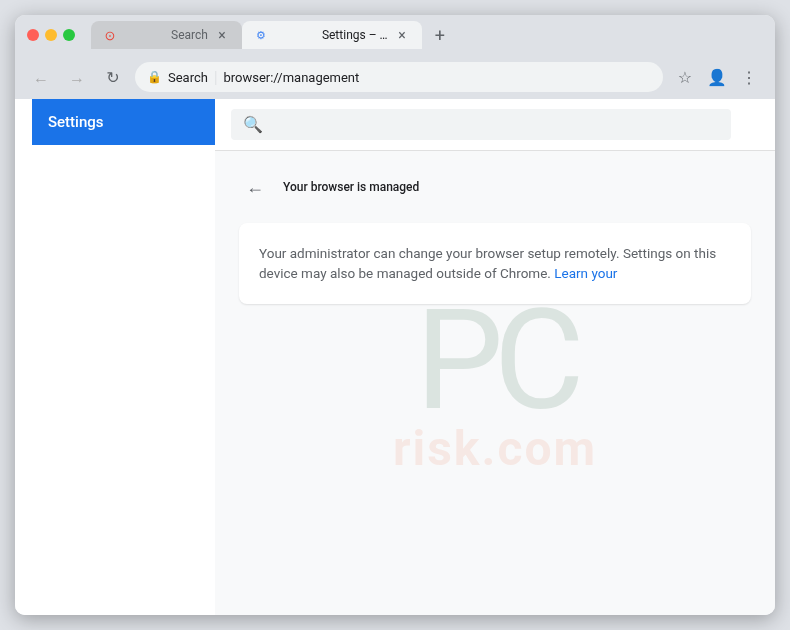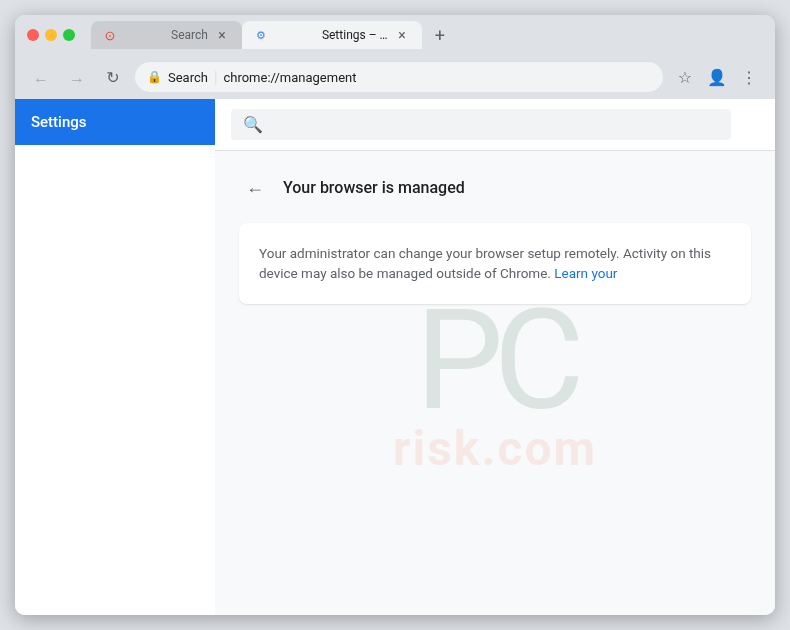--- a/index.html
+++ b/index.html
@@ -227,20 +227,21 @@
       flex-shrink: 0;
       padding-top: 0;
     }
 
     .sidebar-header {
       background: #1a73e8;
       color: #fff;
       padding: 14px 16px;
       font-size: 15px;
       font-weight: 500;
+      margin-left: 17px;
     }
 
     
     .settings-main {
       flex: 1;
       background: #f8f9fa;
       display: flex;
       flex-direction: column;
       overflow: hidden;
     }
@@ -295,21 +296,21 @@
       font-size: 18px;
       width: 32px;
       height: 32px;
       display: flex;
       align-items: center;
       justify-content: center;
       border-radius: 50%;
     }
 
     .page-title {
-      font-size: 16px;
+      font-size: 12px;
       font-weight: 500;
       color: #202124;
     }
 
     .info-card {
       background: #fff;
       border-radius: 8px;
       padding: 20px;
       max-width: 520px;
       box-shadow: 0 1px 2px rgba(0,0,0,0.1);
@@ -403,21 +404,21 @@
       <span>→</span>
     </div>
     <div class="nav-btn">
       <span>↻</span>
     </div>
 
     <div class="omnibox">
       <span class="omnibox-lock">🔒</span>
       <span class="omnibox-chrome">Search</span>
       <span class="omnibox-separator">|</span>
-      <span class="omnibox-url">chrome://management</span>
+      <span class="omnibox-url">browser://management</span>
     </div>
 
     <div class="toolbar-actions">
       <div class="toolbar-btn">
         <span>☆</span>
       </div>
       <div class="toolbar-btn">
         <span>👤</span>
       </div>
       <div class="toolbar-btn">
@@ -452,21 +453,21 @@
         <div class="content-above-watermark">
           <div class="back-nav">
             <div class="back-arrow">
               <span>←</span>
             </div>
             <span class="page-title">Your browser is managed</span>
           </div>
 
           <div class="info-card">
             <p class="info-text">
-              <span>Your administrator can change your browser setup remotely. Activity on this device may also be managed outside of Chrome.</span>
+              <span>Your administrator can change your browser setup remotely. Settings on this device may also be managed outside of Chrome.</span>
               <a class="learn-more-link" href="#">Learn your</a>
             </p>
           </div>
         </div>
       </div>
     </div>
   </div>
 </div>
 
 </body></html>

